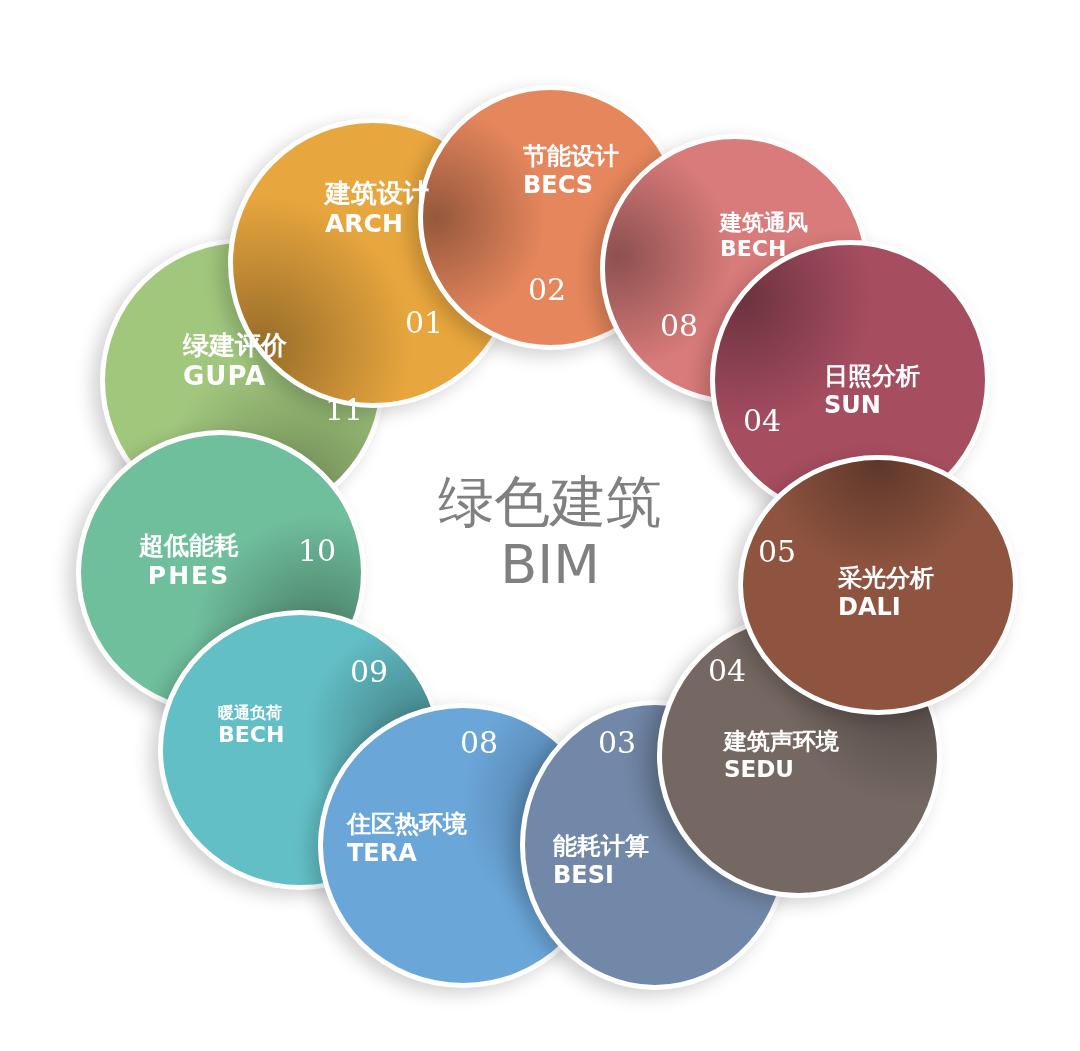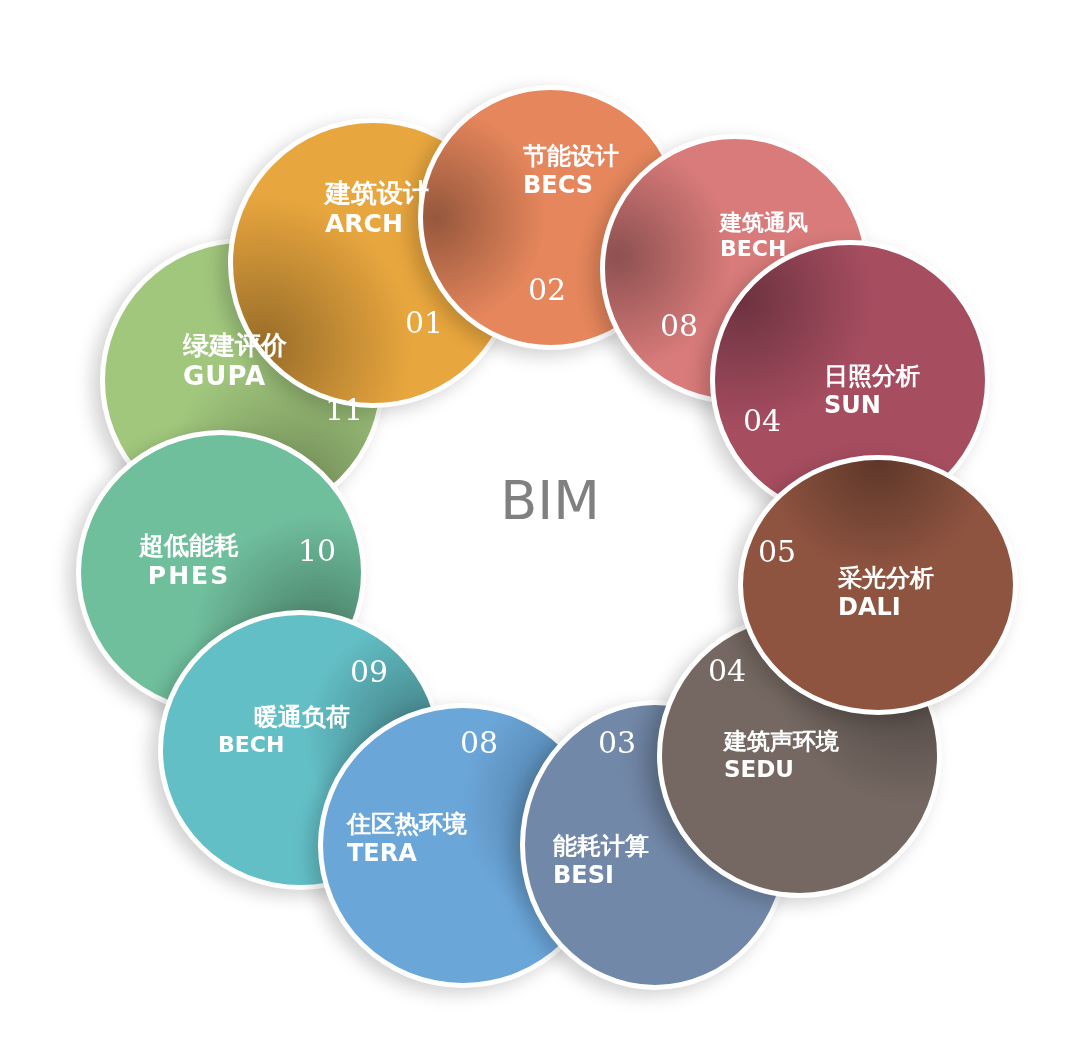--- a/index.html
+++ b/index.html
@@ -105,32 +105,33 @@
 </div>
 <div class="num" style="left:598px;top:725px;z-index:20;">03</div>
 
 <div class="label" style="left:347px;top:810px;z-index:20;">
   <span class="cn" style="font-size:24px;">住区热环境</span>
   <span class="en" style="font-size:24px;">TERA</span>
 </div>
 <div class="num" style="left:460px;top:725px;z-index:20;">08</div>
 
 <div class="label" style="left:218px;top:703px;z-index:20;">
-  <span class="cn" style="font-size:24px;margin-left:36px;">暖通负荷</span>
+  <span class="cn" style="font-size:16px;">暖通负荷</span>
   <span class="en" style="font-size:22px;">BECH</span>
 </div>
 <div class="num" style="left:350px;top:654px;z-index:20;">09</div>
 
 <div class="label" style="left:139px;top:531px;z-index:20;">
   <span class="cn" style="font-size:25px;">超低能耗</span>
   <span class="en" style="font-size:25px;letter-spacing:2px;text-align:center;">PHES</span>
 </div>
 <div class="num" style="left:298px;top:533px;z-index:20;">10</div>
 
 <div class="label" style="left:183px;top:330px;z-index:20;">
   <span class="cn" style="font-size:26px;">绿建评价</span>
   <span class="en" style="font-size:26px;letter-spacing:1px;">GUPA</span>
 </div>
 <div class="num" style="left:325px;top:392px;z-index:20;">11</div>
 
 <div class="center-title">
+  <span class="t1">绿色建筑</span>
   <span class="t2">BIM</span>
 </div>
 
 </body></html>

